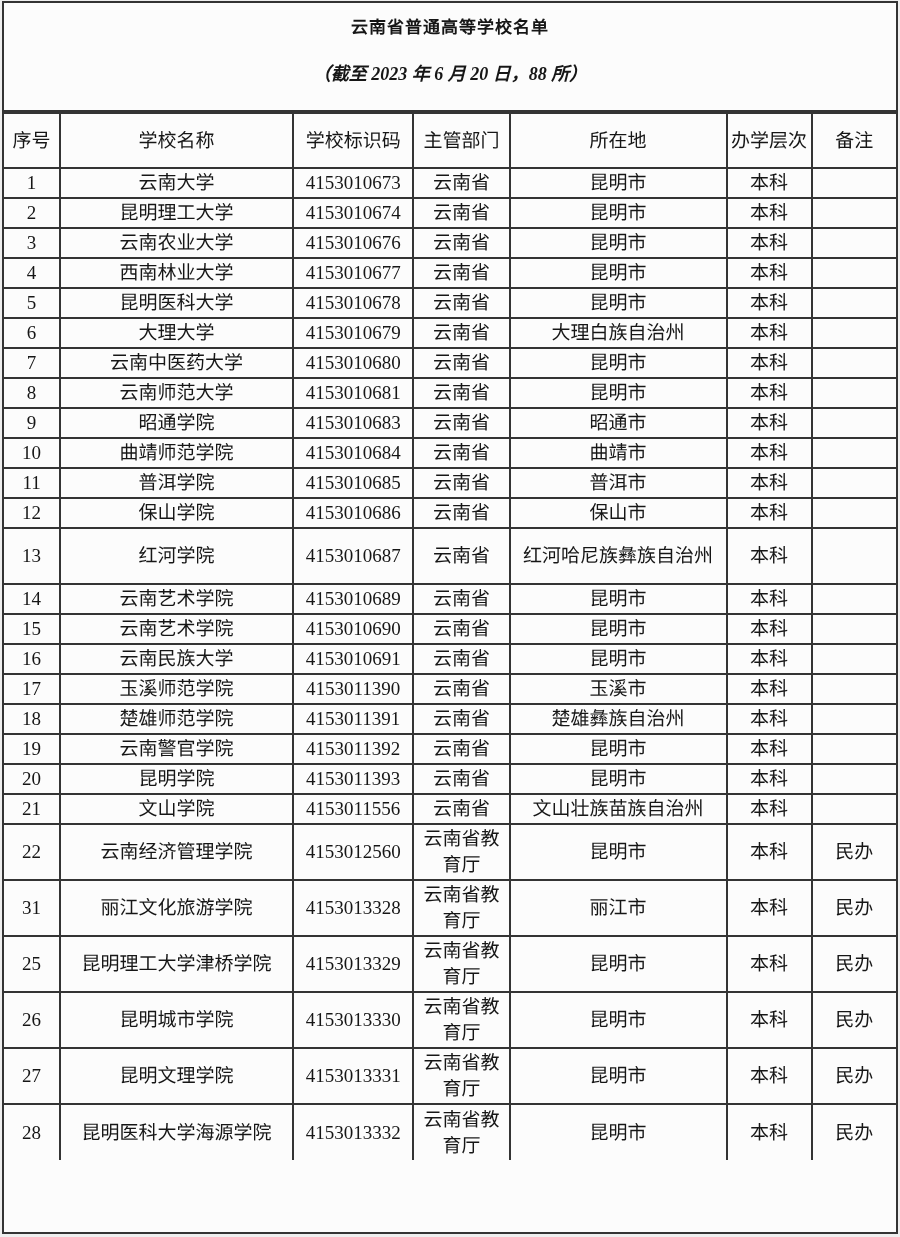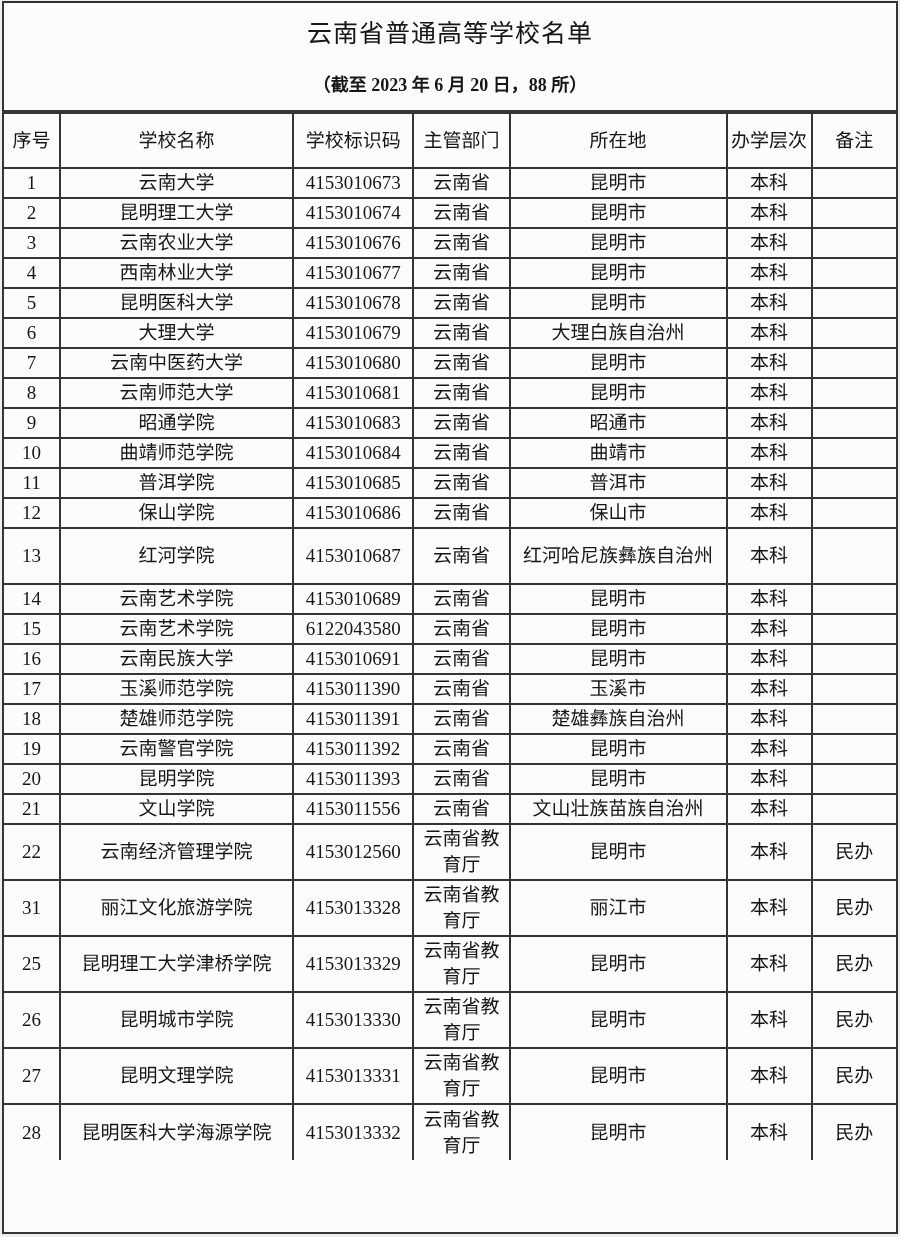--- a/index.html
+++ b/index.html
@@ -21,28 +21,29 @@
     height: 109px;
     border-bottom: 2px solid #343434;
     box-sizing: border-box;
     display: flex;
     flex-direction: column;
     align-items: center;
     justify-content: flex-start;
   }
   .doc-title {
     margin-top: 10px;
-    font-size: 25px;
-    font-weight: normal;
+    font-size: 17px;
+    font-weight: bold;
     letter-spacing: 1px;
   }
   .doc-subtitle {
     margin-top: 21px;
     font-size: 18px;
     font-weight: bold;
+    font-style: italic;
   }
   table.schools {
     width: 100%;
     border-collapse: collapse;
     table-layout: fixed;
     padding-left: 15px;
   }
   table.schools th,
   table.schools td {
     border: 2px solid #343434;
@@ -218,21 +219,21 @@
           <td>云南艺术学院</td>
           <td>4153010689</td>
           <td>云南省</td>
           <td>昆明市</td>
           <td>本科</td>
           <td></td>
         </tr>
         <tr>
           <td>15</td>
           <td>云南艺术学院</td>
-          <td>6122043580</td>
+          <td>4153010690</td>
           <td>云南省</td>
           <td>昆明市</td>
           <td>本科</td>
           <td></td>
         </tr>
         <tr>
           <td>16</td>
           <td>云南民族大学</td>
           <td>4153010691</td>
           <td>云南省</td>

